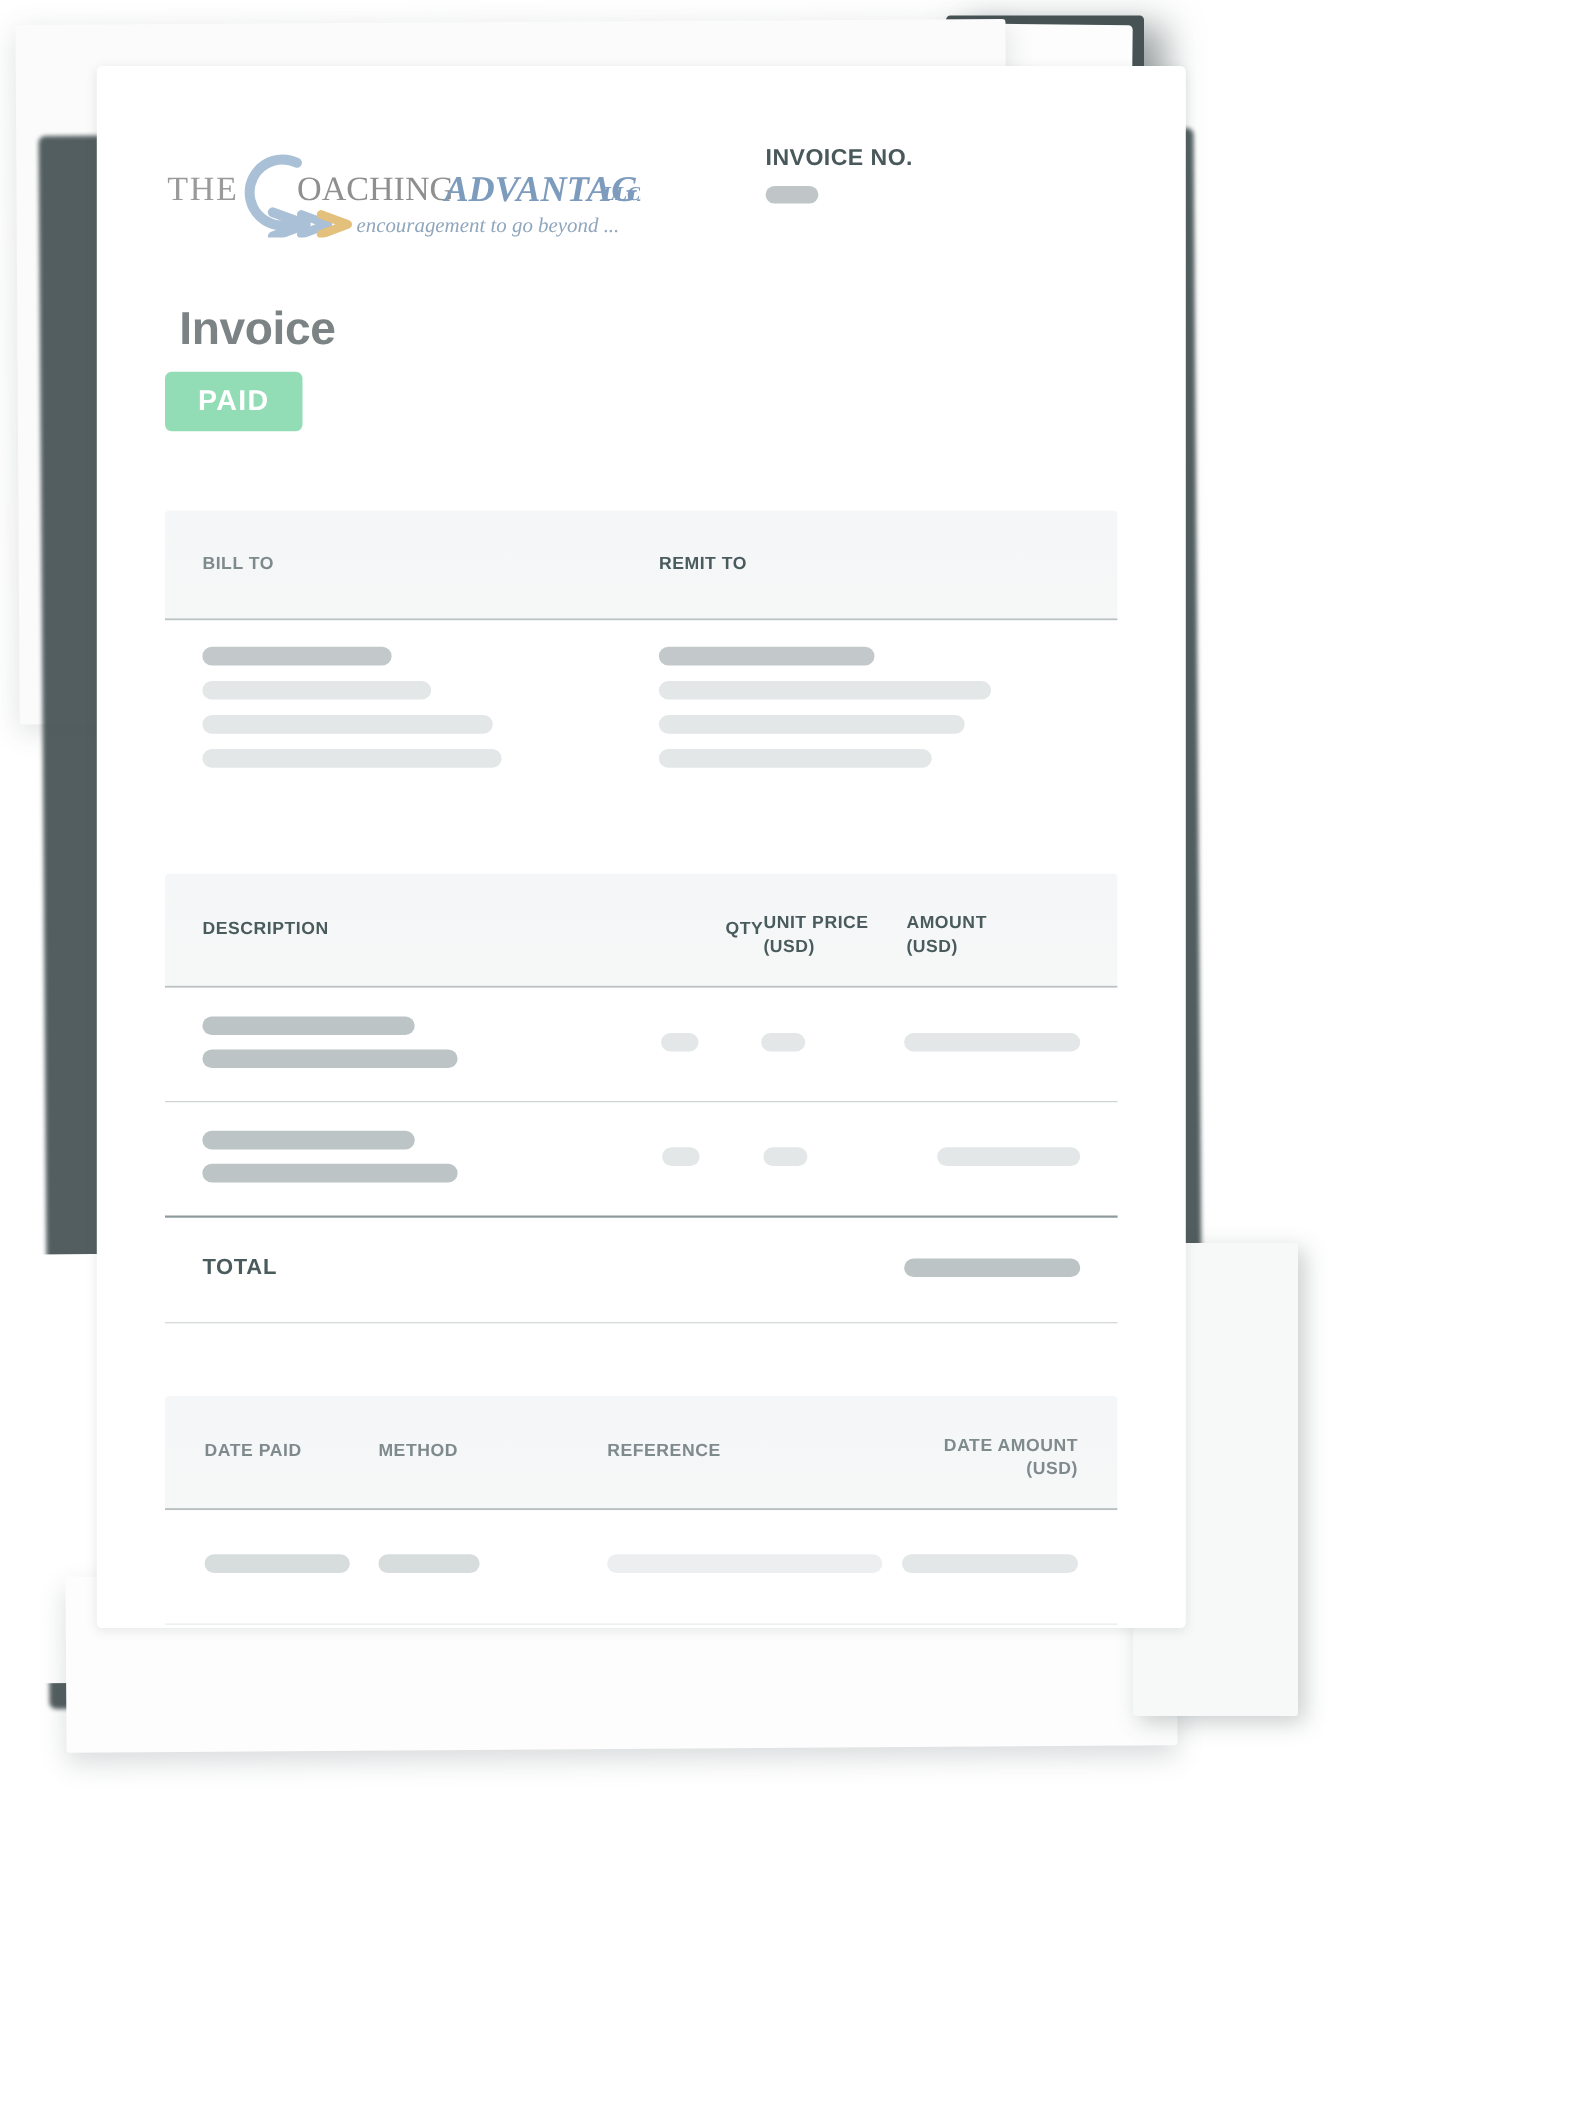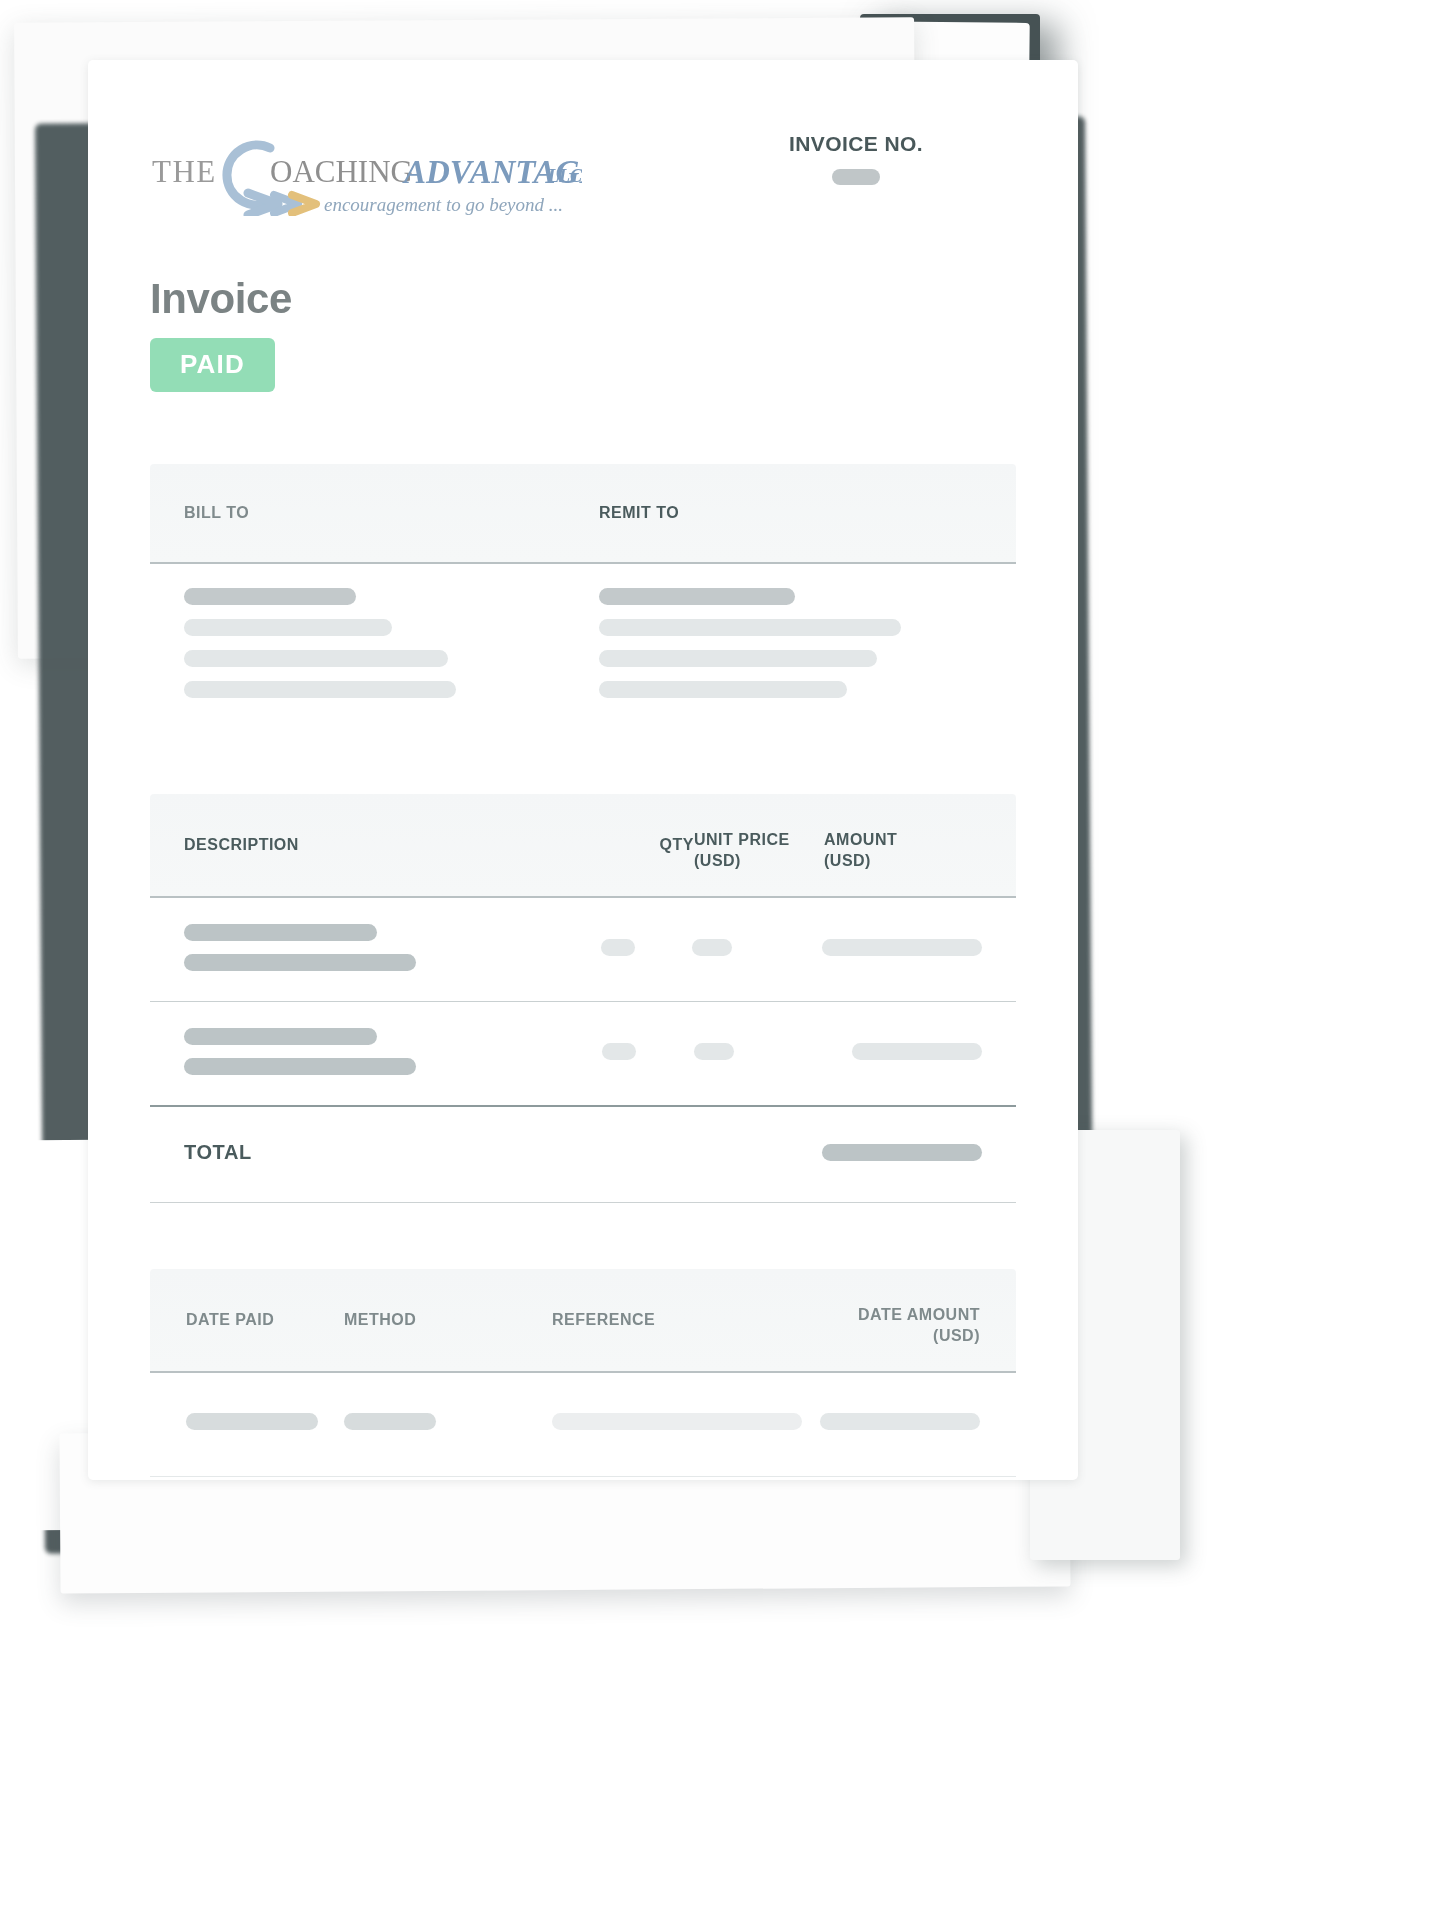--- a/index.html
+++ b/index.html
@@ -131,21 +131,21 @@
     width: 430px;
     height: 78px;
   }
   .logo svg { display: block; }
 
   .meta {
     position: absolute;
     right: 0;
     top: 72px;
     width: 320px;
-    text-align: center;
+    text-align: left;
   }
   .meta-label {
     font-size: 21px;
     font-weight: bold;
     letter-spacing: 0.4px;
     color: #49585a;
     line-height: 1.1;
   }
   .meta-bar {
     display: inline-block;
@@ -162,20 +162,21 @@
   .titleblock {
     position: relative;
     margin-top: -22px;
   }
   .invoice-title {
     font-size: 42px;
     font-weight: bold;
     color: #7b8384;
     letter-spacing: -0.4px;
     line-height: 1;
+    margin-left: 13px;
   }
   .badge {
     display: inline-block;
     margin-top: 18px;
     padding: 11px 30px 12px;
     background: #93ddb6;
     color: #ffffff;
     font-size: 26px;
     font-weight: bold;
     letter-spacing: 1.2px;

